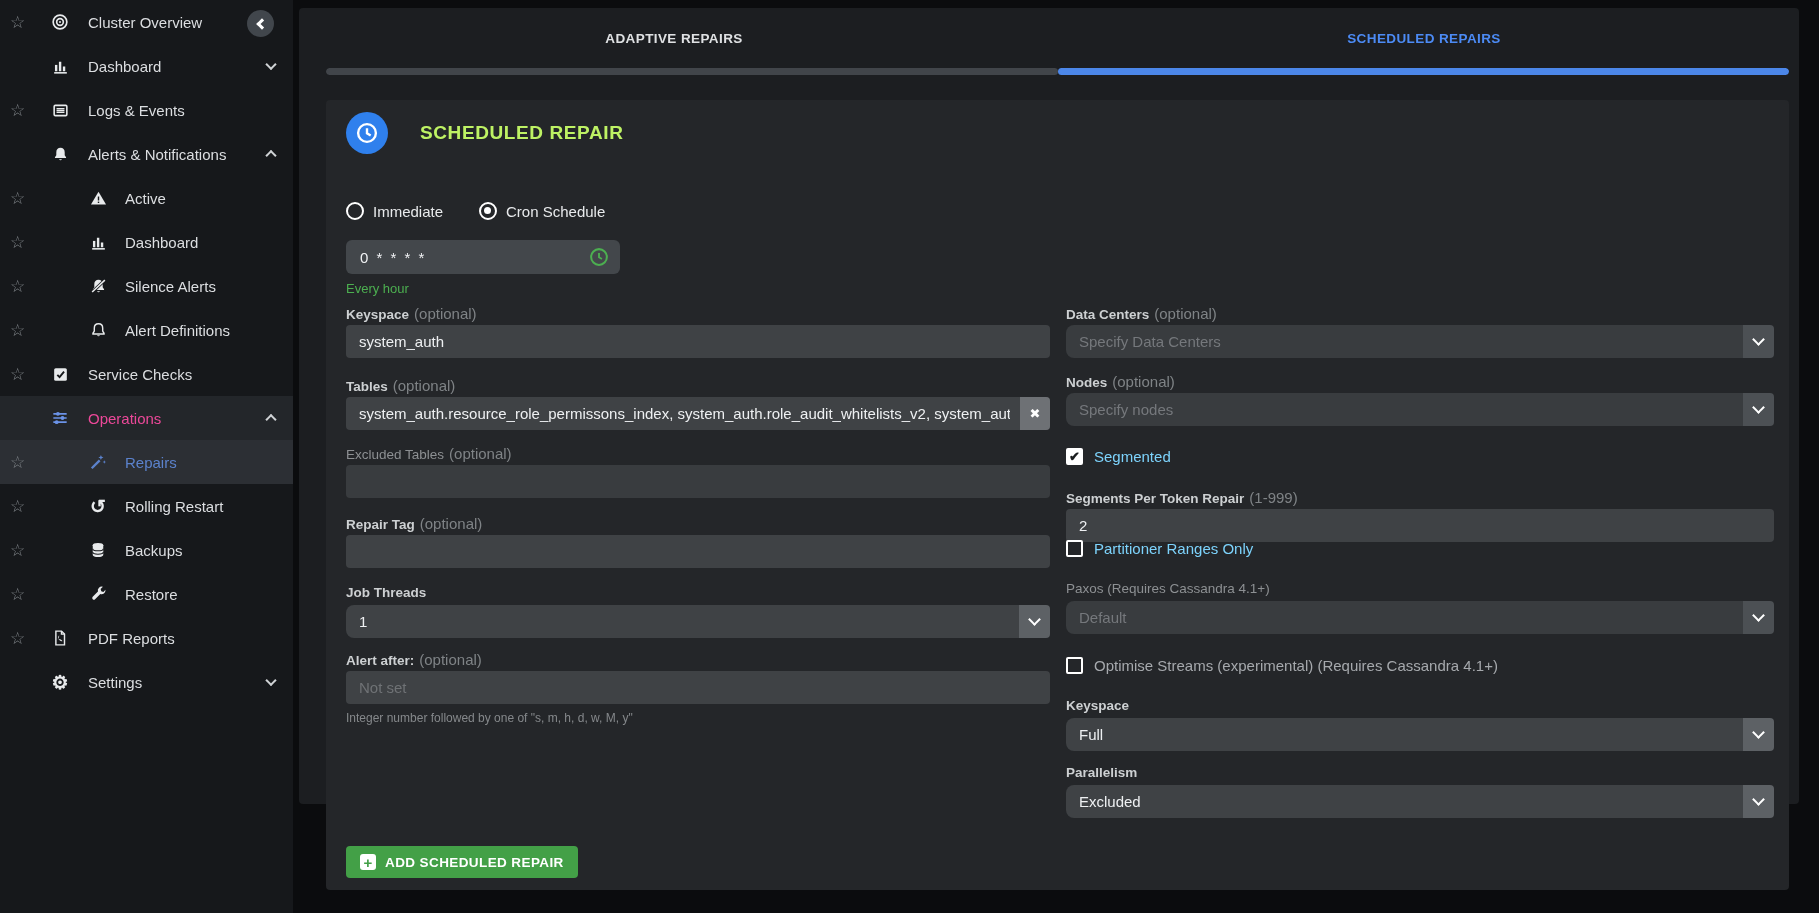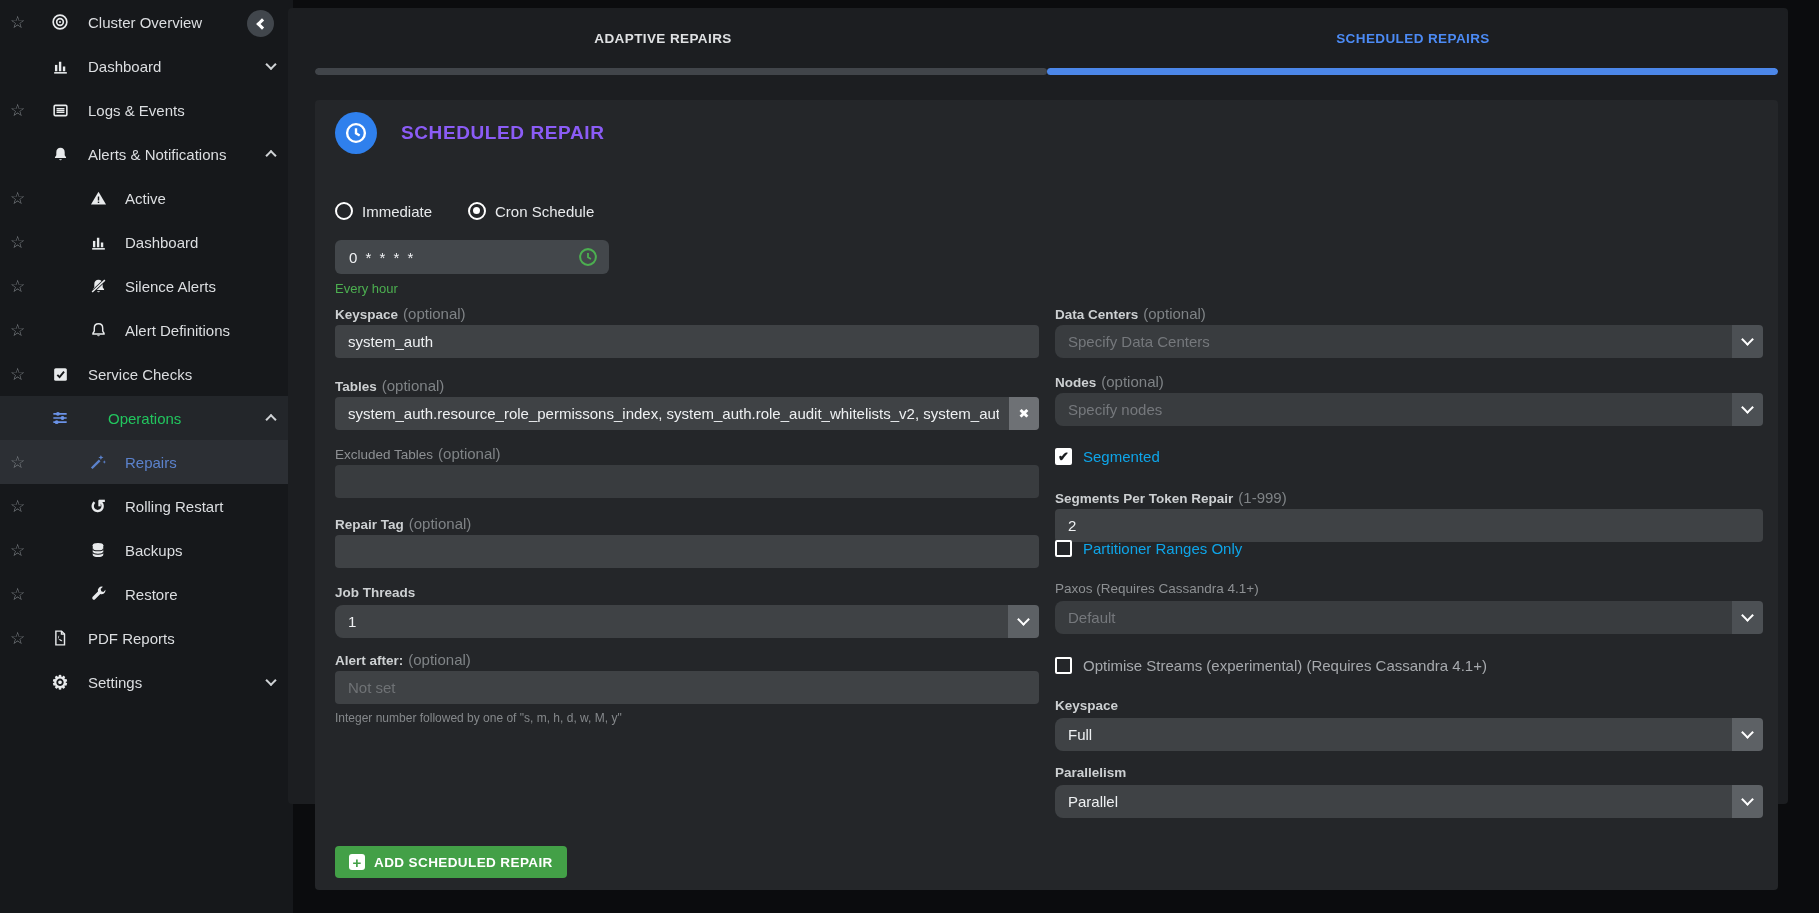--- a/index.html
+++ b/index.html
@@ -16,41 +16,41 @@
   .srow { position:relative; height:44px; cursor:pointer; }
   .srow.hl1 { background:#23262a; }
   .srow.hl2 { background:#2c2f34; }
   .star { position:absolute; left:10px; top:50%; transform:translateY(-50%); font-size:17px; color:#7c8085; line-height:1; }
   .sicon { position:absolute; top:50%; transform:translateY(-50%); width:20px; height:20px; display:flex; align-items:center; justify-content:center; }
   .lvl0 .sicon { left:50px; }
   .lvl1 .sicon { left:88px; }
   .slabel { position:absolute; top:50%; transform:translateY(-50%); font-size:15px; color:#dcdee1; white-space:nowrap; }
   .lvl0 .slabel { left:88px; }
   .lvl1 .slabel { left:125px; }
-  .slabel.blue1 { color:#22c55e;margin-left:20px; }
+  .slabel.blue1 { color:#ec4899; }
   .slabel.blue2 { color:#5b82cc; }
   .schev { position:absolute; right:18px; top:50%; width:8px; height:8px; border-right:2px solid #cfd2d5; border-bottom:2px solid #cfd2d5; }
   .schev.down { transform:translateY(-70%) rotate(45deg); }
   .schev.up { transform:translateY(-30%) rotate(-135deg); }
   .glyph-icon { font-size:19px; color:#e8eaec; line-height:1; font-weight:bold; }
   .collapse-btn { position:absolute; left:247px; top:10px; width:27px; height:27px; border-radius:50%; background:#41464c; display:flex; align-items:center; justify-content:center; cursor:pointer; z-index:5; }
   .chev-left { width:8px; height:8px; border-left:3px solid #fff; border-bottom:3px solid #fff; transform:rotate(45deg); margin-left:3px; }
   
-  .card { position:absolute; left:288px; top:8px; width:1500px; height:796px; background:#1c1e21; border-radius:4px; }
+  .card { position:absolute; left:299px; top:8px; width:1500px; height:796px; background:#1c1e21; border-radius:4px; }
   .tabbar { position:absolute; left:0; top:0; width:100%; height:60px; display:flex; }
   .tab { flex:1; display:flex; align-items:center; justify-content:center; font-size:13.5px; font-weight:700; letter-spacing:.4px; color:#dfe1e3; cursor:pointer; }
   .tab.active { color:#4c8bf5; }
   .tab-underline { position:absolute; left:27px; right:10px; top:60px; height:7px; display:flex; border-radius:4px; overflow:hidden; }
   .tab-underline .seg1 { flex:1; background:#41454a; border-radius:4px; }
   .tab-underline .seg2 { flex:1; background:#4c87e9; border-radius:4px; }
   
   .panel { position:absolute; left:27px; top:92px; width:1463px; height:790px; background:#242629; border-radius:4px; }
   .phead { position:absolute; left:20px; top:12px; display:flex; align-items:center; }
   .phead-icon { width:42px; height:42px; border-radius:50%; background:#2f80ed; display:flex; align-items:center; justify-content:center; }
-  .ptitle { margin-left:24px; font-size:19px; font-weight:700; letter-spacing:.6px; color:#8b5cf6; }
+  .ptitle { margin-left:32px; font-size:19px; font-weight:700; letter-spacing:.6px; color:#bef264; }
   
   .radios { position:absolute; left:20px; top:102px; display:flex; gap:36px; align-items:center;justify-content:center; }
   .radio-opt { display:flex; align-items:center; gap:9px; cursor:pointer; }
   .radio-circ { width:18px; height:18px; border-radius:50%; border:2.5px solid #fff; position:relative; }
   .radio-circ.sel::after { content:""; position:absolute; left:3px; top:3px; width:7px; height:7px; border-radius:50%; background:#fff; }
   .radio-lbl { font-size:15px; color:#e8eaec; }
   
   .cron-wrap { position:absolute; left:20px; top:140px; width:274px; height:34px; background:#43474b; border-radius:6px; display:flex; align-items:center; padding:0 10px 0 14px; }
   .cron-text { flex:1; font-size:15px; letter-spacing:2px; color:#f0f2f4; background:transparent; border:none; outline:none; font-family:"Liberation Sans", sans-serif; width:100%; }
   .cron-hint { position:absolute; left:20px; top:181px; font-size:13px; color:#4caf50; }
@@ -70,21 +70,21 @@
   .clear-btn { position:absolute; right:0; top:0; width:30px; height:33px; background:#6e7175; border-radius:0 4px 4px 0; display:flex; align-items:center; justify-content:center; color:#fff; font-size:13px; cursor:pointer; }
   .fselect { margin-top:4px; position:relative; height:33px; background:#3f4245; border-radius:8px; display:flex; align-items:center; padding:0 44px 0 13px; font-size:15px; color:#eef0f2; cursor:pointer; }
   .fselect.dim { background:#393c3f; color:#75787c; }
   .chev-box { position:absolute; right:0; top:0; width:31px; height:33px; background:#5d6165; border-radius:0 4px 4px 0; display:flex; align-items:center; justify-content:center; }
   .fselect.dim .chev-box { background:#4c5054; }
   .chev-dn { width:9px; height:9px; border-right:2.2px solid #fff; border-bottom:2.2px solid #fff; transform:rotate(45deg); margin-top:-4px; }
   
   .chk-row { position:absolute; display:flex; align-items:center; gap:11px; cursor:pointer; }
   .chk-box { width:17px; height:17px; border:2px solid #fff; border-radius:2px; background:transparent; display:flex; align-items:center; justify-content:center; }
   .chk-box.checked { background:#fff; color:#1b1d1f; font-size:13px; font-weight:700; line-height:1; }
-  .chk-lbl { font-size:15px; color:#0ea5e9; }
+  .chk-lbl { font-size:15px; color:#7dd3fc; }
   .chk-lbl.dim { color:#a6a9ad; }
   
   .add-btn { position:absolute; left:20px; top:746px; height:32px; background:#43a047; border:none; border-radius:4px; display:flex; align-items:center; gap:9px; padding:0 14px; cursor:pointer; }
   .plus-sq { width:16px; height:16px; background:#fff; border-radius:3px; color:#43a047; font-size:15px; font-weight:700; display:flex; align-items:center; justify-content:center; line-height:1; }
   .add-lbl { color:#fff; font-size:13.5px; font-weight:700; letter-spacing:.4px; }
   svg { display:block; }
 </style>
 </head>
 <body>
 
@@ -417,21 +417,21 @@
         <span>Full</span>
         <span class="chev-box">
             <span class="chev-dn"></span>
           </span>
       </div>
     </div>
 
     <div class="grp colR" style="top:665px">
       <div class="flabel">Parallelism</div>
       <div class="fselect">
-        <span>Parallel</span>
+        <span>Excluded</span>
         <span class="chev-box">
             <span class="chev-dn"></span>
           </span>
       </div>
     </div>
 
     <button class="add-btn">
       <span class="plus-sq">+</span>
       <span class="add-lbl">ADD SCHEDULED REPAIR</span>
     </button>

